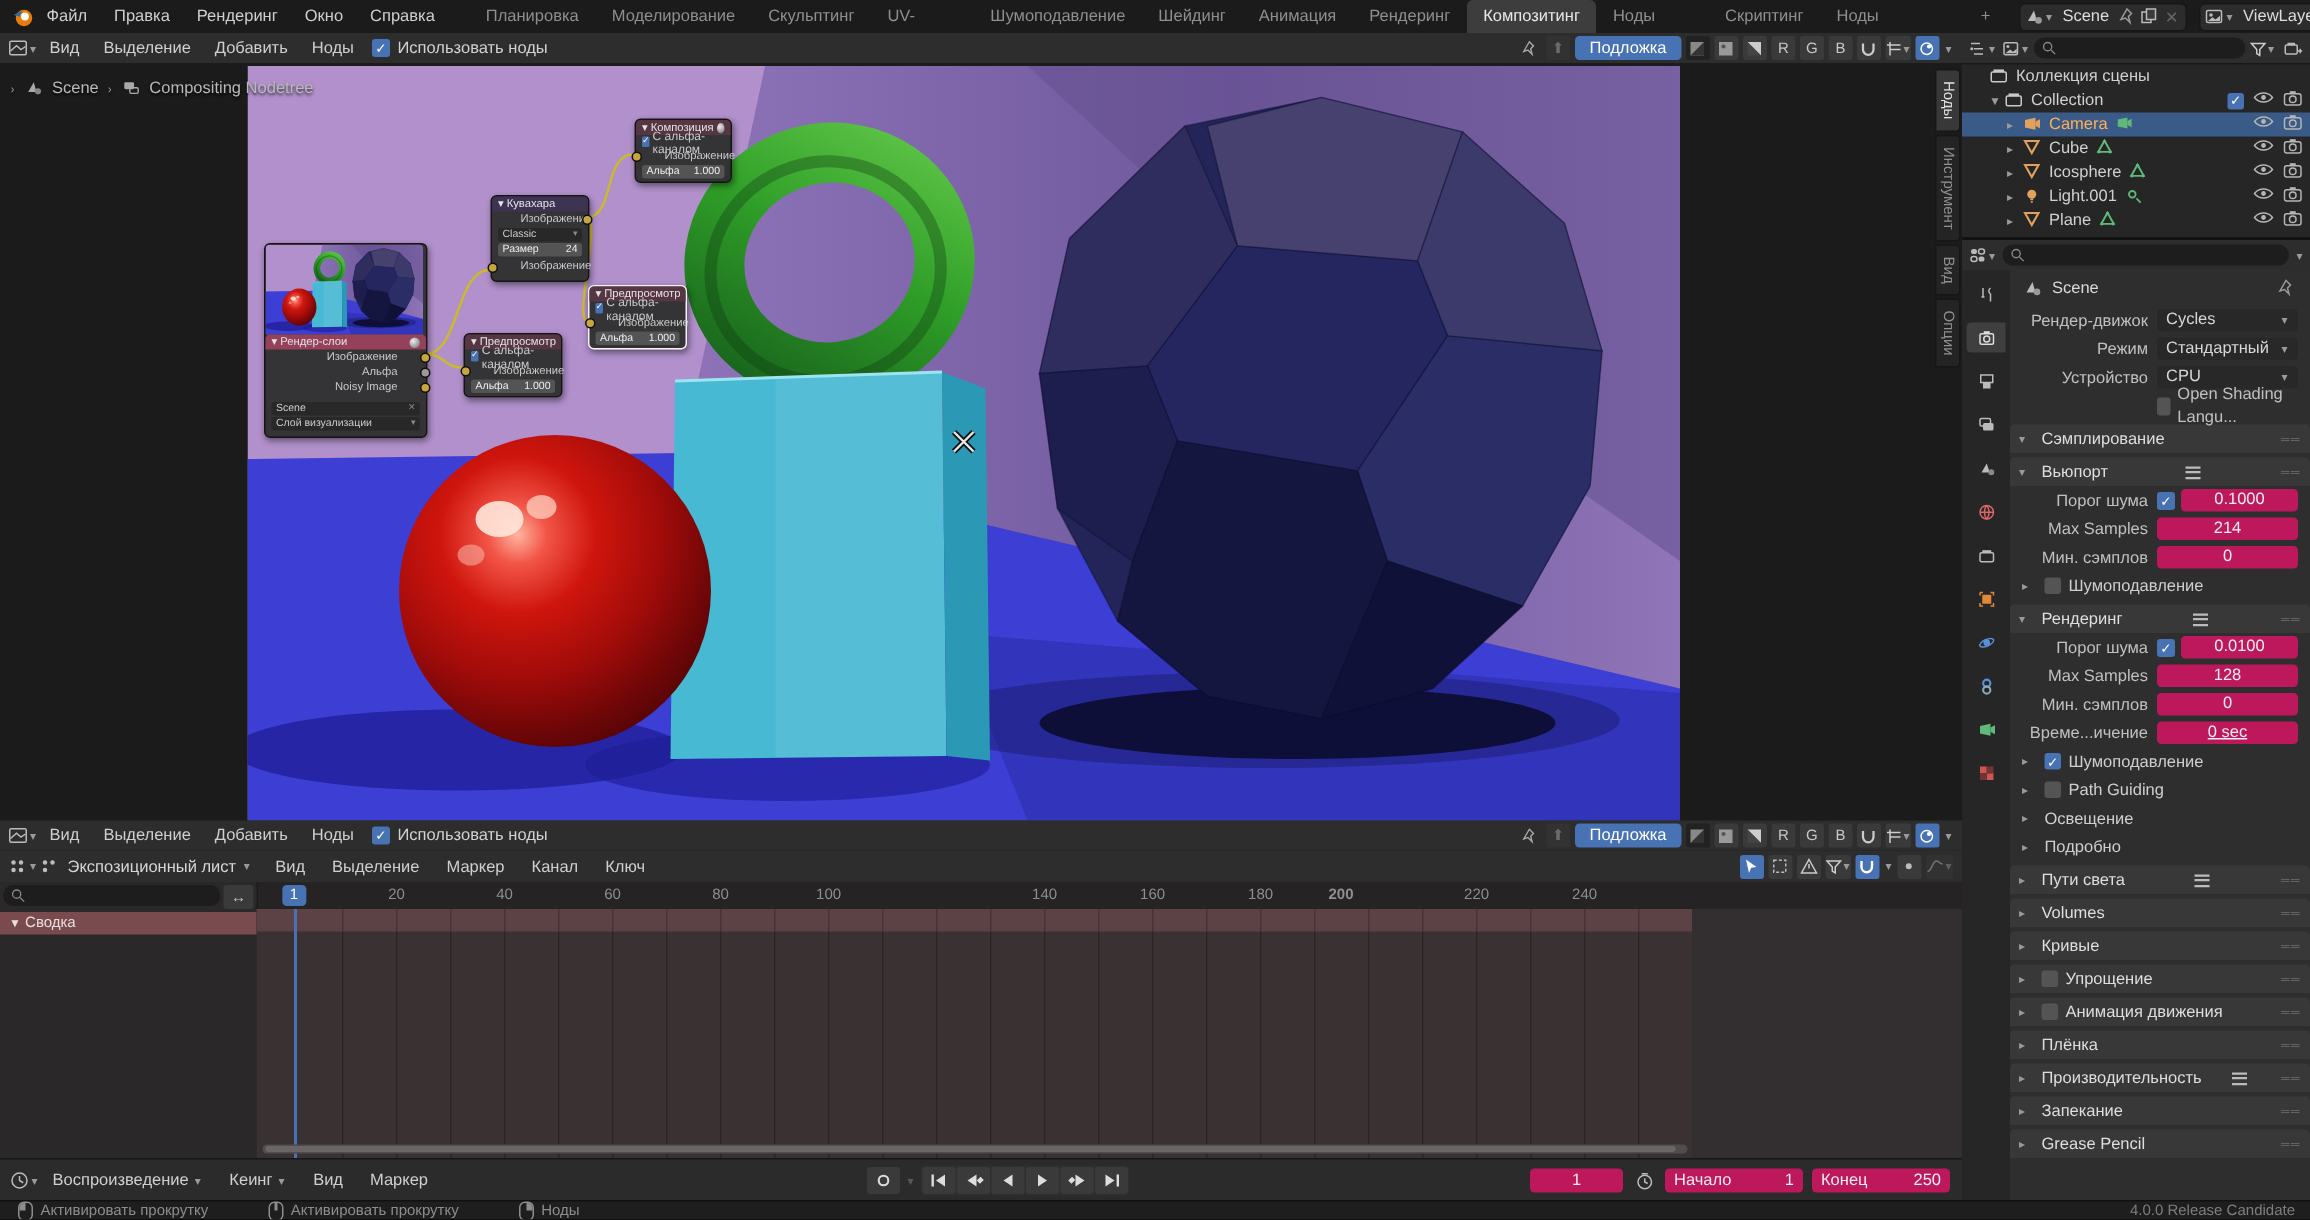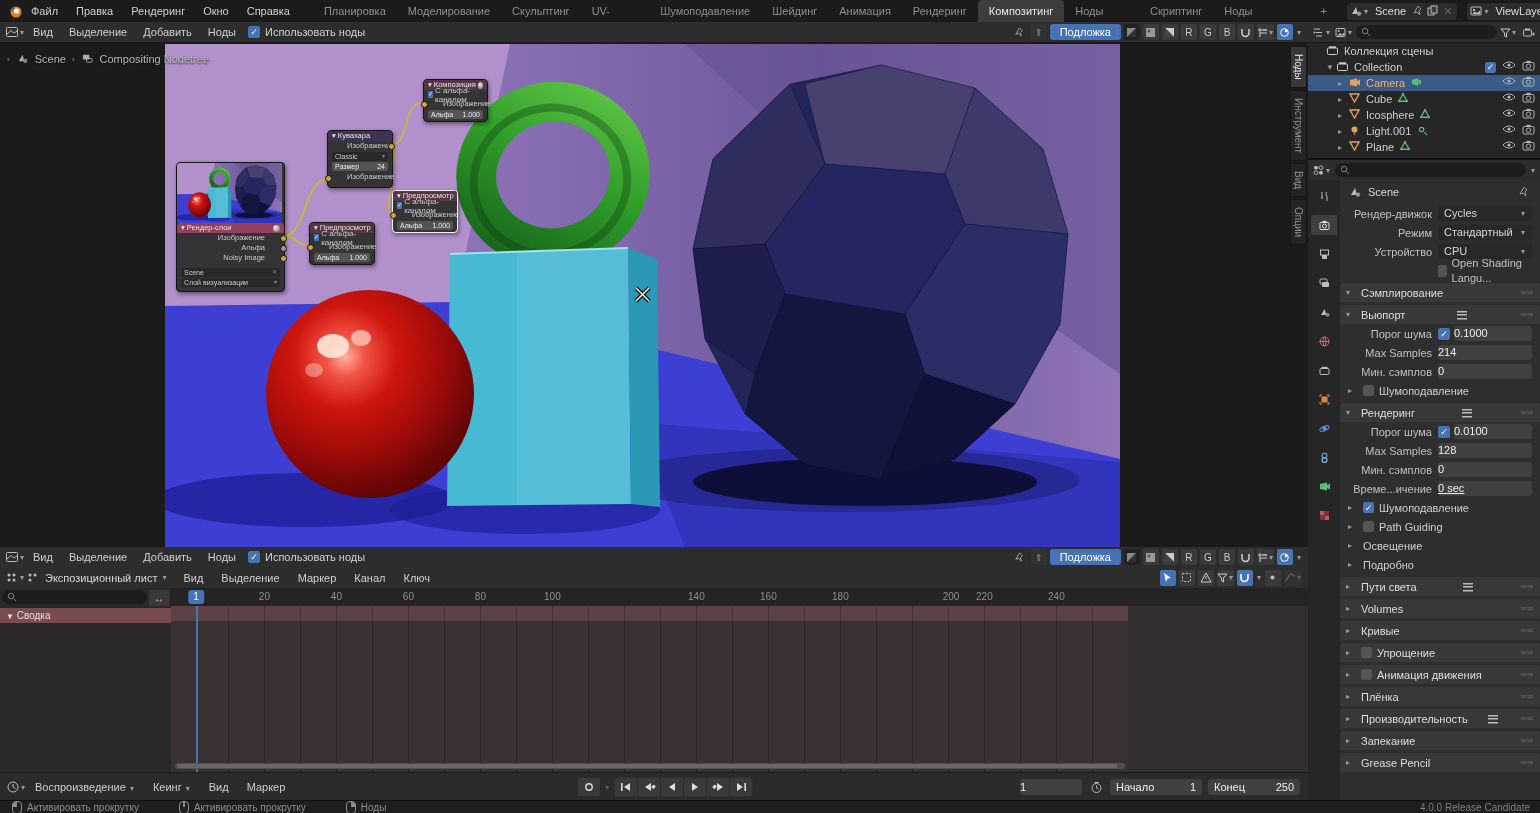--- a/index.html
+++ b/index.html
@@ -15,21 +15,21 @@
   .ws-tab.active{background:#3d3d3d;color:#e8e8e8;border-radius:4px 4px 0 0;}
   .id-block{display:flex;align-items:center;background:#2c2c2c;border:1px solid #171717;border-radius:4px;height:17px;margin-left:8px;padding:0 2px;}
   .id-block .txt{padding:0 6px;color:#ddd;font-size:11px;}
   .mini-ico{width:14px;height:14px;display:inline-block;position:relative;}
   .chev{color:#9a9a9a;font-size:8px;margin:0 1px;}
   
   .checkbox{width:12px;height:12px;border-radius:2px;background:#4772b3;display:inline-flex;align-items:center;justify-content:center;color:#fff;font-size:9px;line-height:12px;}
   .checkbox.off{background:#545454;color:transparent;}
   .btn-blue{background:#4772b3;color:#fff;border-radius:3px;padding:0 10px;height:16px;line-height:16px;font-size:11px;}
   .icon-btn{background:#3a3a3a;border-radius:2px;height:16px;min-width:16px;display:inline-flex;align-items:center;justify-content:center;color:#c8c8c8;font-size:10px;}
-  .field{background:#404040;border-radius:3px;color:#eee;}
+  .field{background:#be185d;border-radius:3px;color:#eee;text-align:center;}
   .ddown{background:#282828;border-radius:3px;color:#d6d6d6;}
   
   #comp-area{position:absolute;left:0;top:22px;width:1308px;height:545px;background:#1b1b1b;border-right:1px solid #0e0e0e;}
   .editor-header{position:absolute;left:0;width:1308px;height:20px;background:#2d2d2d;border-bottom:1px solid #171717;display:flex;align-items:center;font-size:11px;}
   .editor-header .menu-item{height:20px;line-height:20px;padding:0 8px;}
   .hdr-right{margin-left:auto;display:flex;align-items:center;gap:3px;padding-right:6px;}
   #canvas{position:absolute;left:0;top:20px;width:1308px;height:507px;overflow:hidden;background:#1b1b1b;}
   #backdrop{position:absolute;left:165px;top:2px;}
   #wires{position:absolute;left:0;top:0;pointer-events:none;}
   .breadcrumb{position:absolute;left:6px;top:10px;display:flex;align-items:center;gap:5px;color:#b9b9b9;font-size:11px;text-shadow:0 1px 2px rgba(0,0,0,.8);}
@@ -581,21 +581,21 @@
     <div id="ruler">
         <span class="tick-num" style="left: 264.4px;">20</span>
         <span class="tick-num" style="left: 336.4px;">40</span>
         <span class="tick-num" style="left: 408.4px;">60</span>
         <span class="tick-num" style="left: 480.4px;">80</span>
         <span class="tick-num" style="left: 552.4px;">100</span>
         <span class="tick-num" style="left: 624.4px; margin-top: 48px;">120</span>
         <span class="tick-num" style="left: 696.4px;">140</span>
         <span class="tick-num" style="left: 768.4px;">160</span>
         <span class="tick-num" style="left: 840.4px;">180</span>
-        <span class="tick-num" style="left: 951px;">200</span>
+        <span class="tick-num" style="left: 894px; font-weight: bold;">200</span>
         <span class="tick-num" style="left: 984.4px;">220</span>
         <span class="tick-num" style="left: 1056.4px;">240</span>
         <span class="frame-badge" style="left: 196px; top: 2px;">1</span>
       </div>
 
     <div id="chan-region">
       <div class="search-row">
         <div class="search-box">
           <svg width="10" height="10" viewBox="0 0 11 11">
               <circle cx="4.5" cy="4.5" r="3" fill="none" stroke="#888"></circle>

